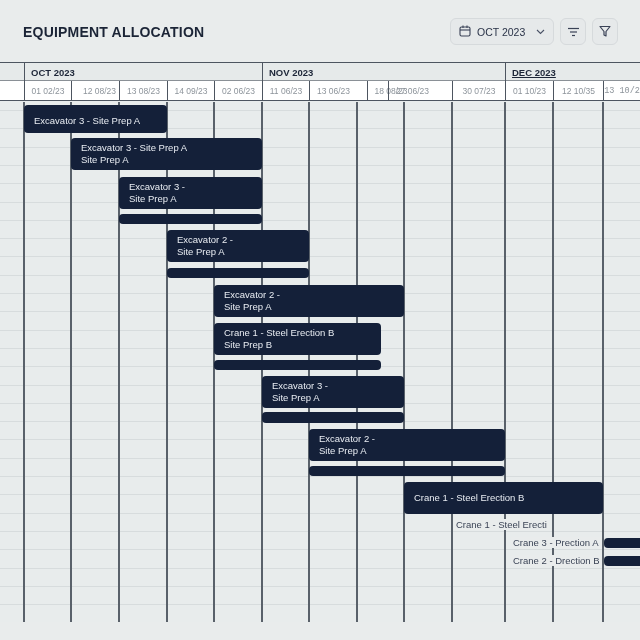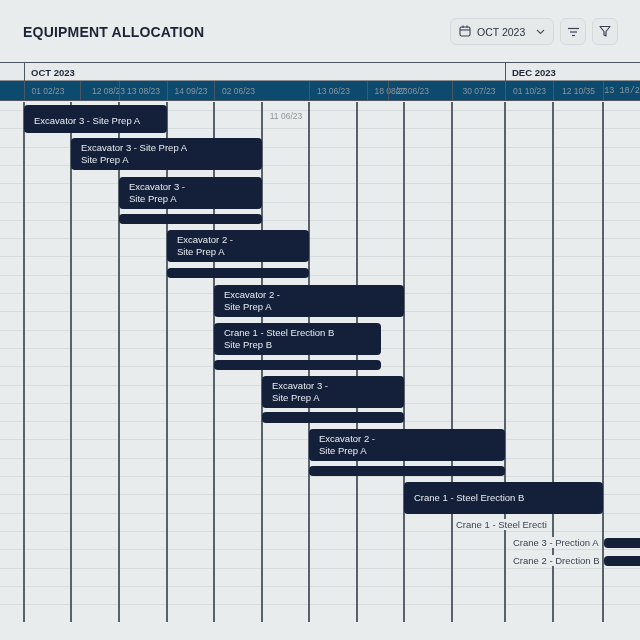--- a/index.html
+++ b/index.html
@@ -25,21 +25,21 @@
     .icon-btn {
       width: 26px; height: 27px; border: 1px solid #d6dadc; border-radius: 6px;
       background: #e6e9ea; display: flex; align-items: center; justify-content: center; cursor: pointer;
     }
     .chart { position: absolute; left: 0; top: 62px; width: 640px; height: 560px; background: #e8ecec; }
     .month-row { position: absolute; left: 0; top: 0; width: 640px; height: 19px; border-top: 1.5px solid #4d5560; border-bottom: 1px solid #8a9096; background: #e6eaea; }
     .month {
       position: absolute; top: 0; height: 19px; font-size: 9.5px; font-weight: 700; color: #1d2638;
       padding-left: 6px; line-height: 19px; border-left: 1.5px solid #4d5560;
     }
-    .day-row { position: absolute; left: 0; top: 19px; width: 640px; height: 20px; border-bottom: 1.5px solid #4d5560; background: #0c4a6e; }
+    .day-row { position: absolute; left: 0; top: 19px; width: 640px; height: 20px; border-bottom: 1.5px solid #4d5560; background: #ffffff; }
     .day {
       position: absolute; top: 0; height: 20px; font-size: 8.5px; color: #8d949b;
       text-align: center; line-height: 20px; border-left: 1.5px solid #4d5560; overflow: hidden; white-space: nowrap;
     }
     .grid-area { position: absolute; left: 0; top: 40px; width: 640px; height: 520px; overflow: hidden; }
     .hline { position: absolute; left: 0; width: 640px; height: 1px; background: #d7dcdd; }
     .vline { position: absolute; top: 0; width: 2px; height: 520px; background: #59616a; }
     .bar {
       position: absolute; background: #142039; border-radius: 4px; color: #e8ecf2;
       font-size: 9.5px; line-height: 12px; padding: 4px 10px; overflow: hidden; white-space: nowrap; cursor: pointer;
@@ -84,29 +84,30 @@
       <svg width="12" height="12" viewBox="0 0 12 12">
           <path d="M1 1.5 H11 L7 6.5 V11 L5 10 V6.5 Z" fill="none" stroke="#3a4256" stroke-width="1.2" stroke-linejoin="round"></path>
         </svg>
     </span>
   </div>
 </div>
 
 <div class="chart">
   <div class="month-row" id="monthRow">
       <div class="month" style="left: 24px; width: 238px;">OCT 2023</div>
-      <div class="month" style="left: 505px; width: 135px;">DEC 2023</div>
+      <div class="month" style="left: 262px; width: 243px;">NOV 2023</div>
+      <div class="month" style="left: 505px; width: 135px; text-decoration: underline;">DEC 2023</div>
     </div>
   <div class="day-row" id="dayRow">
       <div class="day" style="left: 24px; width: 47px;">01 02/23</div>
-      <div class="day" style="left: 80px; width: 48px; padding-left: 8px;">12 08/23</div>
+      <div class="day" style="left: 71px; width: 48px; padding-left: 8px;">12 08/23</div>
       <div class="day" style="left: 119px; width: 48px;">13 08/23</div>
       <div class="day" style="left: 167px; width: 47px;">14 09/23</div>
       <div class="day" style="left: 214px; width: 48px;">02 06/23</div>
-      <div class="day" style="left: 262px; width: 47px; margin-top: 25px;">11 06/23</div>
+      <div class="day" style="left: 262px; width: 47px;">11 06/23</div>
       <div class="day" style="left: 309px; width: 48px;">13 06/23</div>
       <div class="day" style="left: 341px; width: 47px; margin-left: 26px;">18 08/23</div>
       <div class="day" style="left: 388px; width: 48px;">27 06/23</div>
       <div class="day" style="left: 452px; width: 53px;">30 07/23</div>
       <div class="day" style="left: 505px; width: 48px;">01 10/23</div>
       <div class="day" style="left: 553px; width: 50px;">12 10/35</div>
       <div class="day" style="left: 603px; width: 37px; font-family: Liberation Mono, monospace;">13 10/2</div>
     </div>
   <div class="grid-area" id="grid">
       <div class="hline" style="top: 8px;"></div>

